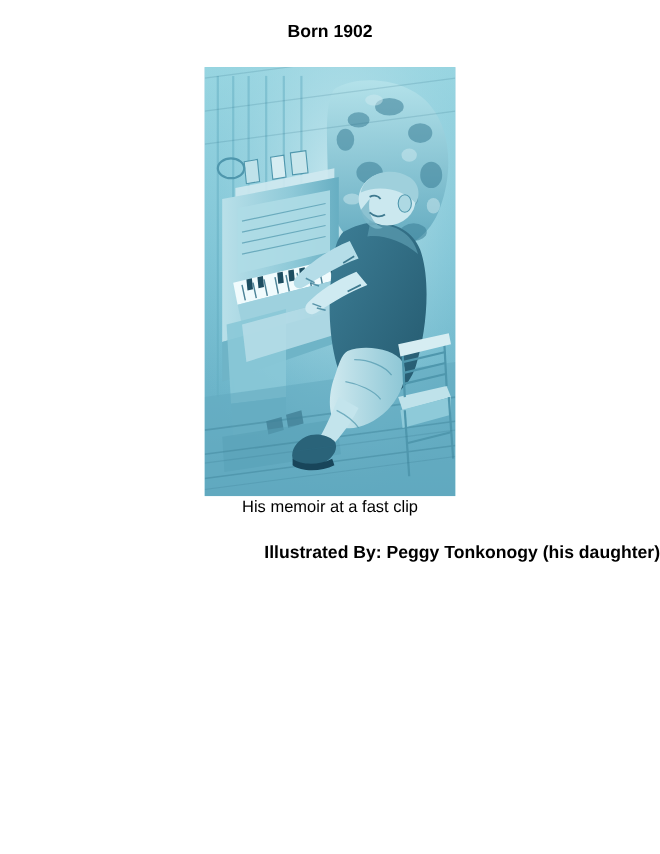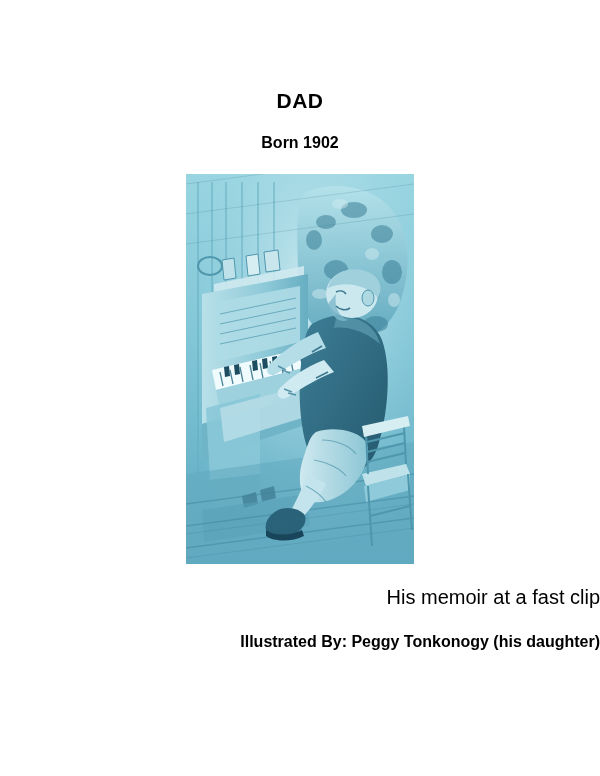--- a/index.html
+++ b/index.html
@@ -47,39 +47,37 @@
     height: 390px;
     overflow: hidden;
     background: #7fc4d6;
   }
   .figure svg {
     display: block;
     width: 228px;
     height: 390px;
   }
   .caption {
-    text-align: right;
-    font-size: 20px;
-    margin-top: 20px;
+    text-align: center;
+    font-size: 15px;
     line-height: 1.3;
   }
   .credit {
     text-align: right;
     font-size: 16px;
     font-weight: 700;
     margin-top: 22px;
     line-height: 1.3;
   }
 </style>
 </head>
 <body>
 
 <div class="page">
 
-  <div class="title">DAD</div>
 
   <div class="subtitle">Born 1902</div>
 
   <div class="figure-wrap">
     <div class="figure">
       <svg viewBox="0 0 228 390" xmlns="http://www.w3.org/2000/svg" aria-hidden="true">
         <defs>
           <linearGradient id="bgGrad" x1="0" y1="0" x2="0" y2="1">
             <stop offset="0%" stop-color="#9ad7e2"></stop>
             <stop offset="45%" stop-color="#7cc3d5"></stop>

